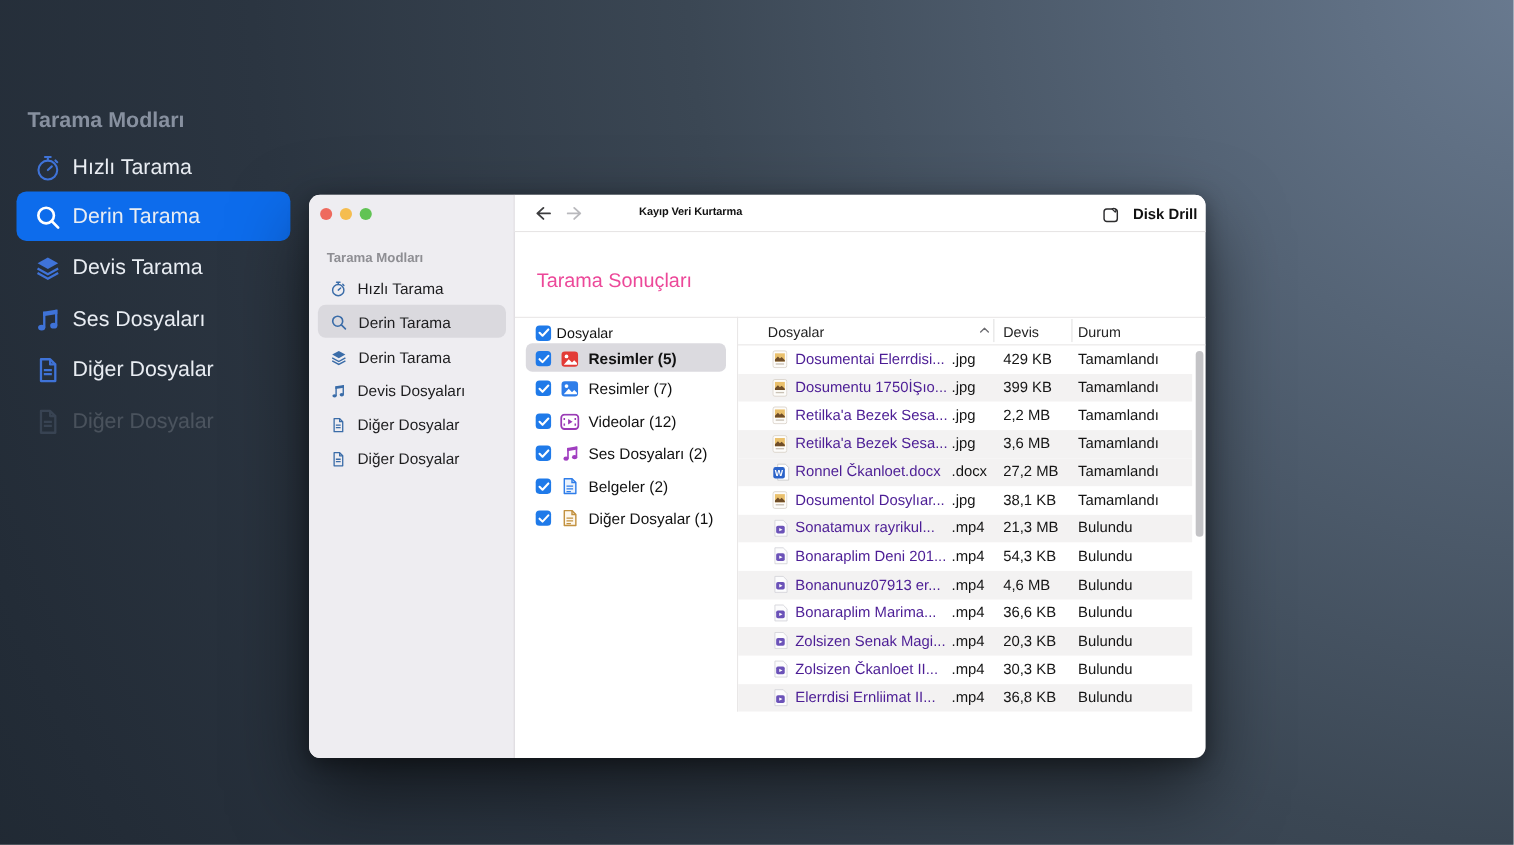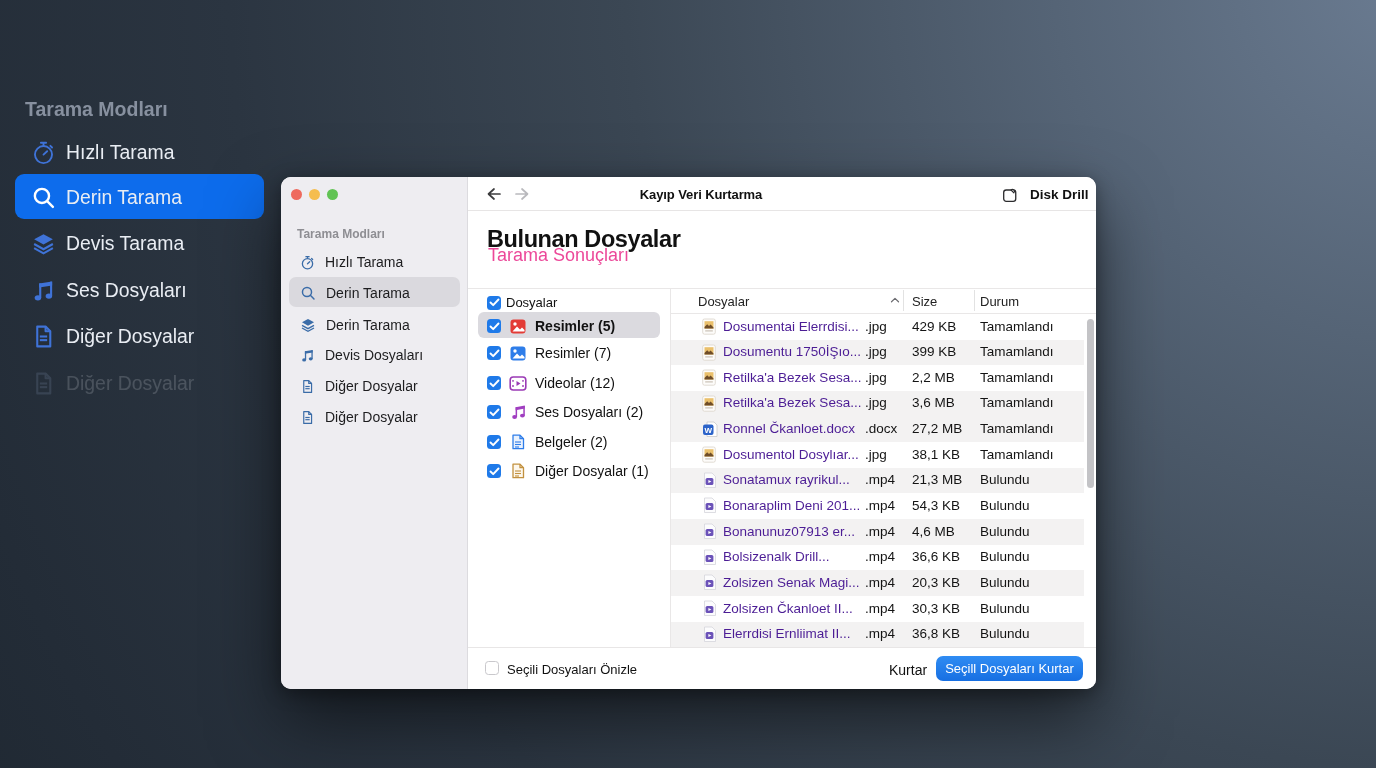--- a/index.html
+++ b/index.html
@@ -24,21 +24,21 @@
     overflow:hidden; }
   #sb { left:0; top:0; bottom:0; width:187px; background:#eeedf1; border-right:1px solid #dcdbdf; }
   .tl { width:11px; height:11px; border-radius:50%; top:11.5px; }
   #sbtitle { left:16px; top:50px; font-size:12px; font-weight:700; color:#8e8e93; }
   .sitem { color:#1d1d1f; font-size:14px; display:flex; align-items:center; height:20px; }
   .sitem svg { margin-right:10px; }
   #ssel { left:8px; top:100px; width:171px; height:30px; border-radius:7px; background:#dad9de; }
 
   
   #tbar { left:187px; right:0; top:0; height:34px; background:#fff; border-bottom:1px solid #e7e5e5; }
-  #ttitle { left:300px; top:10px; width:240px; text-align:center; font-size:13px; letter-spacing:-.1px; font-weight:700; color:#111; }
+  #ttitle { left:300px; top:10px; width:240px; font-size:10px; letter-spacing:-.1px; font-weight:700; color:#111; }
   #dd { left:749px; top:10px; font-size:13.5px; font-weight:700; color:#111; }
 
   h1 { left:206px; top:49px; font-size:23.5px; font-weight:700; color:#111; letter-spacing:-0.4px; }
   #sub { left:207px; top:68px; font-size:18px; color:#ec4899; }
   #hline { left:187px; right:0; top:111px; height:1px; background:#e9e7e7; }
 
   
   .chk { width:14px; height:14px; border-radius:3.5px; background:#1f7ae9; position:relative; flex:none; }
   .chk svg { position:absolute; left:1.5px; top:2.5px; }
   .fitem { font-size:14px; color:#111; display:flex; align-items:center; }
@@ -166,21 +166,20 @@
     </div>
   <div class="abs" id="ttitle">Kayıp Veri Kurtarma</div>
   <div class="abs" style="left:721px; top:10px;">
       <svg id="i-clip" width="16" height="16" viewBox="0 0 17 17">
         <rect x="1.8" y="3.2" width="12.8" height="12" rx="2.7" fill="none" stroke="#2c2c2e" stroke-width="1.4"></rect>
         <path d="M9.6 3.2 l3 3 a1.7 1.7 0 1 0 -3 -3 z" fill="#fff" stroke="#2c2c2e" stroke-width="1.2" stroke-linejoin="round"></path>
       </svg>
     </div>
   <div class="abs" id="dd">Disk Drill</div>
 
-  <h1 class="abs">Bulunan Dosyalar</h1>
   <div class="abs" id="sub">Tarama Sonuçları</div>
   <div class="abs" id="hline"></div>
 
   <div class="abs fitem" style="left:206px; top:118px;">
       <span class="chk">
         <svg class="ck" width="11" height="9">
           <path d="M1.5 4.5 L4.2 7.2 L9.5 1.5" stroke="#fff" stroke-width="1.9" fill="none" stroke-linecap="round" stroke-linejoin="round"></path>
         </svg>
       </span>
       <span style="margin-left:5px; font-size:13px;">Dosyalar</span>
@@ -263,21 +262,21 @@
       </span>Diğer Dosyalar (1)</div>
 
   <div class="abs" id="vline"></div>
   <div class="abs th" style="left:417px;">Dosyalar</div>
   <div class="abs" style="left:608px; top:119px;">
       <svg id="i-car" width="12" height="8" viewBox="0 0 12 8">
         <path d="M2.5 5.8 L6 2.4 L9.5 5.8" fill="none" stroke="#6b6b70" stroke-width="1.2" stroke-linecap="round" stroke-linejoin="round"></path>
       </svg>
     </div>
   <div class="abs hdiv" style="left:622px;"></div>
-  <div class="abs th" style="left:631px;">Size</div>
+  <div class="abs th" style="left:631px;">Devis</div>
   <div class="abs hdiv" style="left:693px;"></div>
   <div class="abs th" style="left:699px;">Durum</div>
   <div class="abs" id="hbline"></div>
 
   <div class="abs" id="rows">
       <div class="row">
         <span class="fic">
           <svg width="14" height="17" viewBox="0 0 14 17">
             <rect x=".7" y="1" width="12.6" height="15.2" rx="1.8" fill="#fdfcfa" stroke="#d9d3c9" stroke-width=".8"></rect>
             <rect x="2.5" y="3.2" width="9" height="7.4" fill="#eac06c"></rect>
@@ -399,21 +398,21 @@
         <span class="du">Bulundu</span>
       </div>
       <div class="row">
         <span class="fic">
           <svg width="15" height="17" viewBox="0 0 15 17">
             <path d="M2.5 1 h7.5 l3.5 3.5 v11 h-11z" fill="#fcfcfd" stroke="#d4d4da" stroke-width=".8"></path>
             <rect x="3.6" y="6" width="7.8" height="7" rx="1.6" fill="#6b52b8"></rect>
             <path d="M6.4 8 l3 1.5 l-3 1.5z" fill="#fff"></path>
           </svg>
         </span>
-        <span class="nm">Bolsizenalk Drill...</span>
+        <span class="nm">Bonaraplim Marima...</span>
         <span class="ex">.mp4</span>
         <span class="sz">36,6 KB</span>
         <span class="du">Bulundu</span>
       </div>
       <div class="row g">
         <span class="fic">
           <svg width="15" height="17" viewBox="0 0 15 17">
             <path d="M2.5 1 h7.5 l3.5 3.5 v11 h-11z" fill="#fcfcfd" stroke="#d4d4da" stroke-width=".8"></path>
             <rect x="3.6" y="6" width="7.8" height="7" rx="1.6" fill="#6b52b8"></rect>
             <path d="M6.4 8 l3 1.5 l-3 1.5z" fill="#fff"></path>
@@ -446,19 +445,13 @@
           </svg>
         </span>
         <span class="nm">Elerrdisi Ernliimat II...</span>
         <span class="ex">.mp4</span>
         <span class="sz">36,8 KB</span>
         <span class="du">Bulundu</span>
       </div>
     </div>
   <div class="abs" id="scroll"></div>
 
-  <div class="abs" id="bbar">
-    <div class="abs" id="bchk"></div>
-    <div class="abs" id="blab">Seçili Dosyaları Önizle</div>
-    <div class="abs" id="kurtar">Kurtar</div>
-    <div class="abs" id="bbtn">Seçill Dosyaları Kurtar</div>
-  </div>
 </div>
 
 </body></html>

